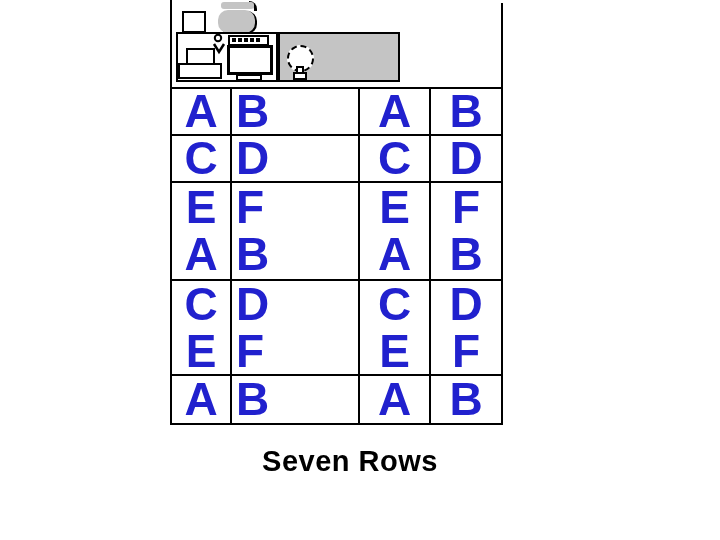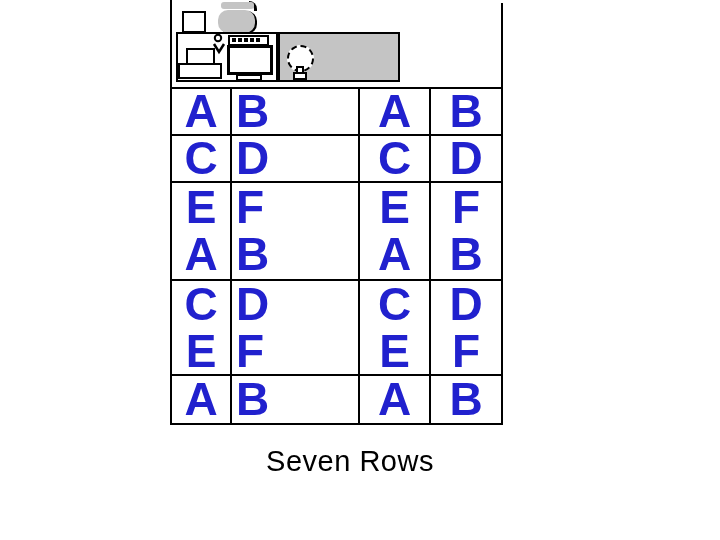--- a/index.html
+++ b/index.html
@@ -40,21 +40,21 @@
         display:flex;flex-direction:column;justify-content:center;align-items:center;}
   .cell.left{align-items:flex-start;padding-left:4px;}
   .cell.col-last{border-right:none;}
   .cell.band-last{border-bottom:none;}
   .letter{font-weight:bold;font-size:46px;line-height:47px;color:var(--letter-color);
           font-family:"Liberation Sans",sans-serif;}
 
   
   .caption{left:160px;top:446px;width:380px;text-align:center;color:#000;
            font-size:29px;line-height:30px;letter-spacing:0.5px;
-           font-family:"Liberation Sans",sans-serif;}
+           font-family:"Liberation Sans",sans-serif;font-weight:bold;}
 </style>
 </head>
 <body>
 
 <div class="abs" style="left:0;top:0;width:720px;height:540px;">
 
   <div class="abs vline" style="left:170px;top:0;height:89px;"></div>
   <div class="abs vline" style="left:501px;top:3px;height:86px;"></div>
 
   <div class="abs small-box"></div>

